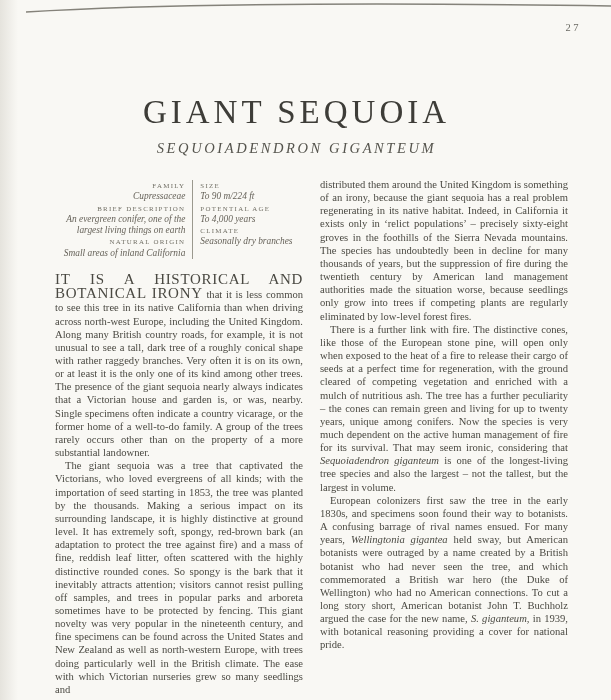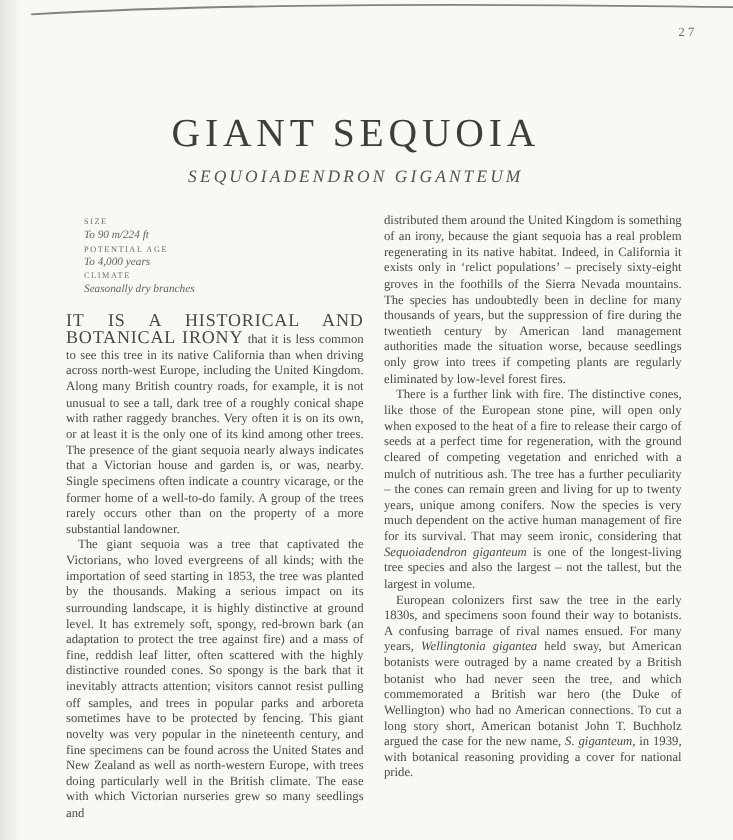--- a/index.html
+++ b/index.html
@@ -68,20 +68,28 @@
   <div class="title-block">
     <h1 class="title">GIANT SEQUOIA</h1>
     <h2 class="subtitle">SEQUOIADENDRON GIGANTEUM</h2>
   </div>
 
   <div class="columns">
 
     <div class="col">
 
       <div class="factbox">
+        <div class="fb-left">
+          <div class="fb-label">FAMILY</div>
+          <div class="fb-value">Cupressaceae</div>
+          <div class="fb-label">BRIEF DESCRIPTION</div>
+          <div class="fb-value">An evergreen conifer, one of the largest living things on earth</div>
+          <div class="fb-label">NATURAL ORIGIN</div>
+          <div class="fb-value">Small areas of inland California</div>
+        </div>
         <div class="fb-right">
           <div class="fb-label">SIZE</div>
           <div class="fb-value">To 90 m/224 ft</div>
           <div class="fb-label">POTENTIAL AGE</div>
           <div class="fb-value">To 4,000 years</div>
           <div class="fb-label">CLIMATE</div>
           <div class="fb-value">Seasonally dry branches</div>
         </div>
       </div>
 

